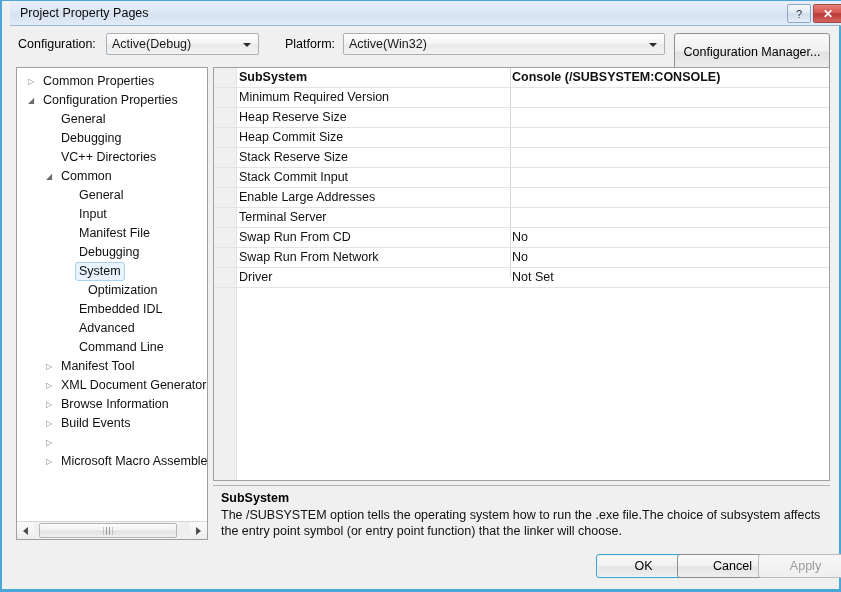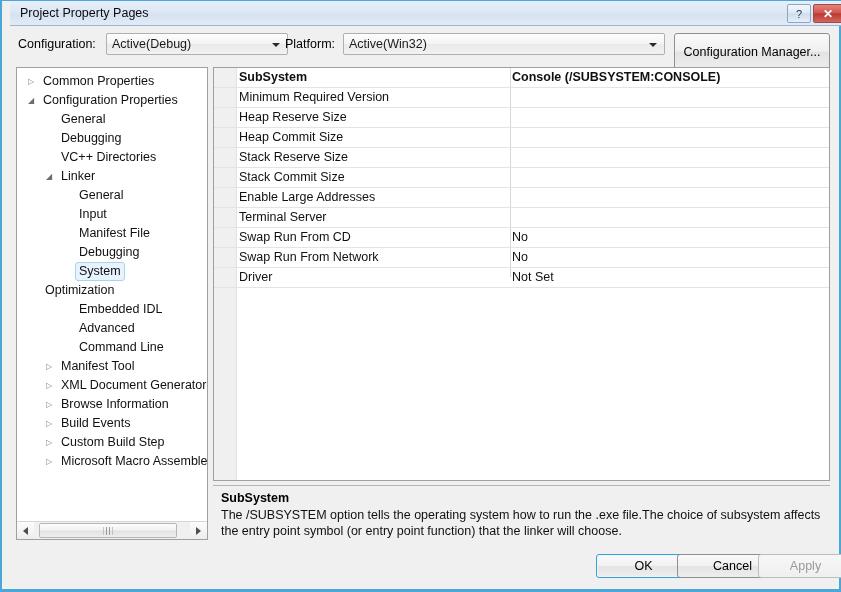--- a/index.html
+++ b/index.html
@@ -328,54 +328,54 @@
   <div class="titlebar">
     <div class="title-text">Project Property Pages</div>
     <div class="title-buttons">
       <div class="tbtn">?</div>
       <div class="tbtn close">✕</div>
     </div>
   </div>
 
   <div class="config-row">
     <div class="lbl" style="left:16px; top:11px;">Configuration:</div>
-    <div class="combo" style="left:104px; top:36px; width:182px; margin-top:-29px;">
+    <div class="combo" style="left:104px; top:36px; width:153px; margin-top:-29px;">
       <span class="combo-val">Active(Debug)</span>
       <span class="arrow"></span>
     </div>
     <div class="lbl" style="left:283px; top:11px;text-align:center;">Platform:</div>
     <div class="combo" style="left:341px; top:7px; width:322px;">
       <span class="combo-val">Active(Win32)</span>
       <span class="arrow"></span>
     </div>
     <div class="btn" style="left:672px; top:7px; width:156px;">Configuration Manager...</div>
   </div>
 
   <div class="tree-panel">
     <div class="tree-inner" id="tree-inner">
         <div class="tree-item"><span class="tw" style="left: 6px;">▷</span><span class="tlabel" style="margin-left: 22px;">Common Properties</span></div>
         <div class="tree-item"><span class="tw expanded" style="left: 6px;">◢</span><span class="tlabel" style="margin-left: 22px;">Configuration Properties</span></div>
         <div class="tree-item"><span class="tw" style="left: 24px;"></span><span class="tlabel" style="margin-left: 40px;">General</span></div>
         <div class="tree-item"><span class="tw" style="left: 24px;"></span><span class="tlabel" style="margin-left: 40px;">Debugging</span></div>
         <div class="tree-item"><span class="tw" style="left: 24px;"></span><span class="tlabel" style="margin-left: 40px;">VC++ Directories</span></div>
-        <div class="tree-item"><span class="tw expanded" style="left: 24px;">◢</span><span class="tlabel" style="margin-left: 40px;">Linker</span></div>
+        <div class="tree-item"><span class="tw expanded" style="left: 24px;">◢</span><span class="tlabel" style="margin-left: 40px;">Common</span></div>
         <div class="tree-item"><span class="tw" style="left: 42px;"></span><span class="tlabel" style="margin-left: 58px;">General</span></div>
         <div class="tree-item"><span class="tw" style="left: 42px;"></span><span class="tlabel" style="margin-left: 58px;">Input</span></div>
         <div class="tree-item"><span class="tw" style="left: 42px;"></span><span class="tlabel" style="margin-left: 58px;">Manifest File</span></div>
         <div class="tree-item"><span class="tw" style="left: 42px;"></span><span class="tlabel" style="margin-left: 58px;">Debugging</span></div>
         <div class="tree-item selected"><span class="tw" style="left: 42px;"></span><span class="tlabel" style="margin-left: 58px;">System</span></div>
-        <div class="tree-item"><span class="tw" style="left: 42px;"></span><span class="tlabel" style="margin-left: 24px;">Optimization</span></div>
+        <div class="tree-item"><span class="tw" style="left: 42px;"></span><span class="tlabel" style="margin-left: 67px;">Optimization</span></div>
         <div class="tree-item"><span class="tw" style="left: 42px;"></span><span class="tlabel" style="margin-left: 58px;">Embedded IDL</span></div>
         <div class="tree-item"><span class="tw" style="left: 42px;"></span><span class="tlabel" style="margin-left: 58px;">Advanced</span></div>
         <div class="tree-item"><span class="tw" style="left: 42px;"></span><span class="tlabel" style="margin-left: 58px;">Command Line</span></div>
         <div class="tree-item"><span class="tw" style="left: 24px;">▷</span><span class="tlabel" style="margin-left: 40px;">Manifest Tool</span></div>
         <div class="tree-item"><span class="tw" style="left: 24px;">▷</span><span class="tlabel" style="margin-left: 40px;">XML Document Generator</span></div>
         <div class="tree-item"><span class="tw" style="left: 24px;">▷</span><span class="tlabel" style="margin-left: 40px;">Browse Information</span></div>
         <div class="tree-item"><span class="tw" style="left: 24px;">▷</span><span class="tlabel" style="margin-left: 40px;">Build Events</span></div>
-        <div class="tree-item"><span class="tw" style="left: 24px;">▷</span><span class="tlabel" style="margin-left: 40px;">Custom Build Step</span></div>
+        <div class="tree-item"><span class="tw" style="left: 24px;">▷</span></div>
         <div class="tree-item"><span class="tw" style="left: 24px;">▷</span><span class="tlabel" style="margin-left: 40px;">Microsoft Macro Assembler</span></div>
       </div>
     <div class="tree-hscroll">
       <div class="sb-arrow left">
           <i></i>
         </div>
       <div class="sb-thumb">
           <span class="grip"></span>
         </div>
       <div class="sb-arrow right">
@@ -402,21 +402,21 @@
         </div>
         <div class="grid-row">
           <span class="gname">Heap Commit Size</span>
           <span class="gval"></span>
         </div>
         <div class="grid-row">
           <span class="gname">Stack Reserve Size</span>
           <span class="gval"></span>
         </div>
         <div class="grid-row">
-          <span class="gname">Stack Commit Size</span>
+          <span class="gname">Stack Commit Input</span>
           <span class="gval"></span>
         </div>
         <div class="grid-row">
           <span class="gname">Enable Large Addresses</span>
           <span class="gval"></span>
         </div>
         <div class="grid-row">
           <span class="gname">Terminal Server</span>
           <span class="gval"></span>
         </div>

